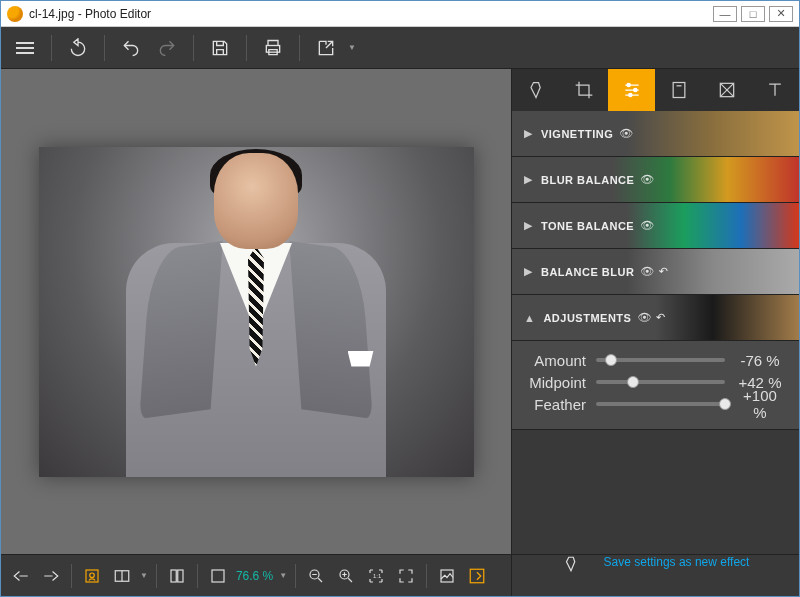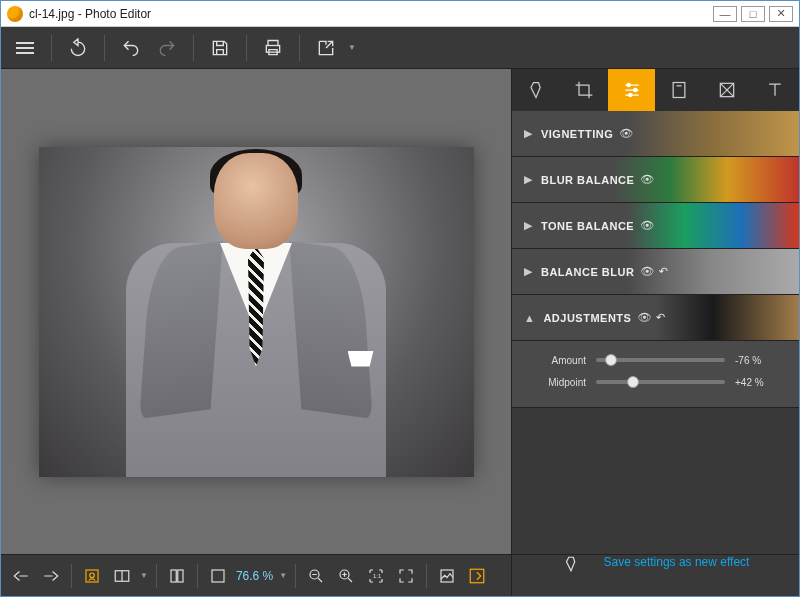--- a/index.html
+++ b/index.html
@@ -106,44 +106,44 @@
   .section .label{ font-weight:600;}
   .section .eye{ margin-left:6px; opacity:.9;}
   .section.bg1{ background: linear-gradient(to right,#4a4a4a 40%, #8a6f3d 70%, #c0944a 100%);}
   .section.bg2{ background: linear-gradient(to right,#4a4a4a 35%, #2d7a3f 55%, #d39a1f 75%, #c0342b 100%);}
   .section.bg3{ background: linear-gradient(to right,#4a4a4a 40%, #1b9e5e, #1e6fb8, #d3381c);}
   .section.bg4{ background: linear-gradient(to right,#4a4a4a 40%, #888 70%, #aaa 100%);}
   .section.bg5{ background: linear-gradient(to right,#4a4a4a 50%, #1a1a1a 70%, #a27c4a 100%);}
 
   .section-body{ background:#4a4a4a; padding:8px 14px 14px 14px;
     border-bottom:1px solid #222;}
-  .param{ display:flex; align-items:center; color:#ddd; font-size:10px;
+  .param{ display:flex; align-items:center; color:#ddd; font-size:15px;
     height:22px;}
   .param .plabel{ width:60px; text-align:right; margin-right:10px;}
   .param .track{ flex:1; height:4px; background:#777; position:relative; border-radius:2px;}
   .param .knob{ position:absolute; top:-4px; width:12px; height:12px;
     border-radius:50%; background:#e9e9e9; border:1px solid #999;
     transform:translateX(-50%); cursor:pointer;}
-  .param .pval{ width:50px; text-align:left; margin-left:10px;}
+  .param .pval{ width:50px; text-align:center; margin-left:10px;}
 
   
   .bottom{ height:42px; display:flex; border-top:1px solid #222;}
   .bottom-left{
     flex:1; background:#393939; display:flex; align-items:center; padding:0 6px; gap:2px;
   }
   .bottom-right{
     width:288px; background:#393939; display:flex; align-items:flex-start;
     justify-content:center; color:#0ea5e9; gap:24px; cursor:pointer;
     border-left:1px solid #222;
   }
   .bbtn{ width:28px;height:28px; display:flex; align-items:center;
     justify-content:center; color:#ddd; cursor:pointer; border-radius:3px;}
   .bbtn.orange{ color:#f7a700;}
   .bsep{ width:1px; height:24px; background:#555; margin:0 4px;}
-  .zoom-label{ color:#7dd3fc; font-size:12px; padding:0 2px;text-align:right;}
+  .zoom-label{ color:#14b8a6; font-size:12px; padding:0 2px;text-align:right;}
   .dropdown-caret{ color:#999; font-size:8px; padding:0 2px 0 2px;}
   .bottom svg{ stroke:currentColor; fill:none; stroke-width:1.6;}
 
 </style>
 </head>
 <body>
 
 <div class="window">
 
   <div class="titlebar">
@@ -303,20 +303,27 @@
             </div>
             <div class="pval">-76 %</div>
           </div>
           <div class="param">
             <div class="plabel">Midpoint</div>
             <div class="track">
               <div class="knob" style="left:29%"></div>
             </div>
             <div class="pval">+42 %</div>
           </div>
+          <div class="param">
+            <div class="plabel">Feather</div>
+            <div class="track">
+              <div class="knob" style="left:100%"></div>
+            </div>
+            <div class="pval">+100 %</div>
+          </div>
         </div>
       </div>
 
     </div>
   </div>
 
   <div class="bottom">
     <div class="bottom-left">
       <div class="bbtn">
         <svg width="18" height="14" viewBox="0 0 24 18">

